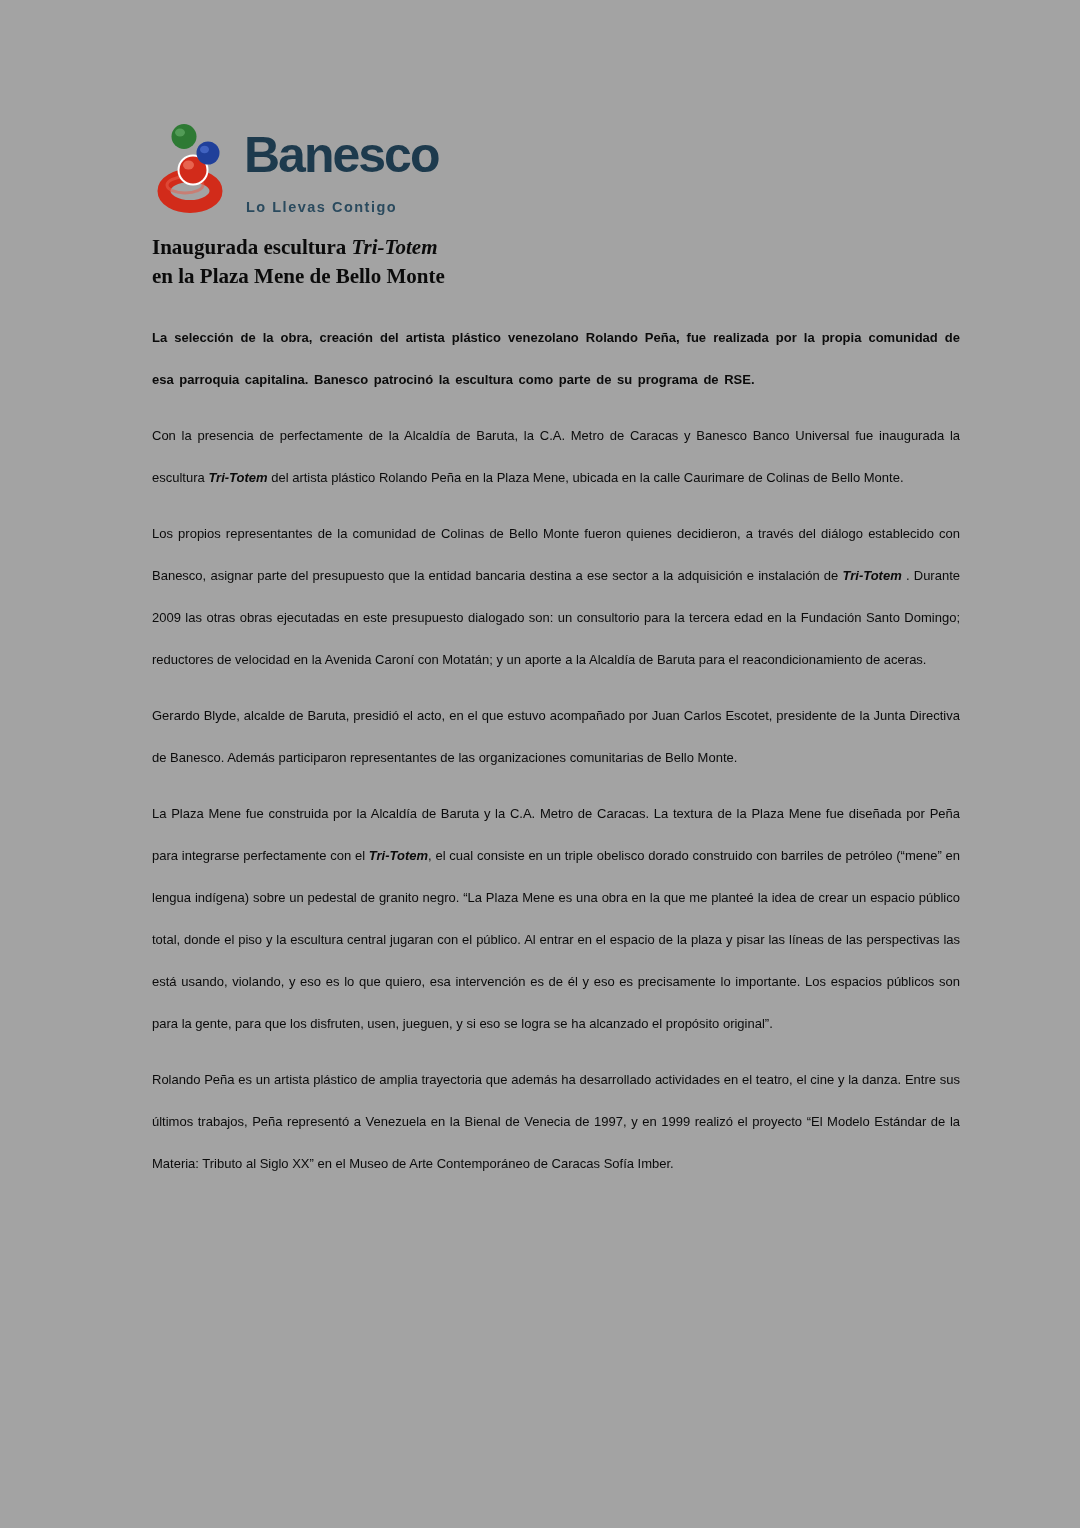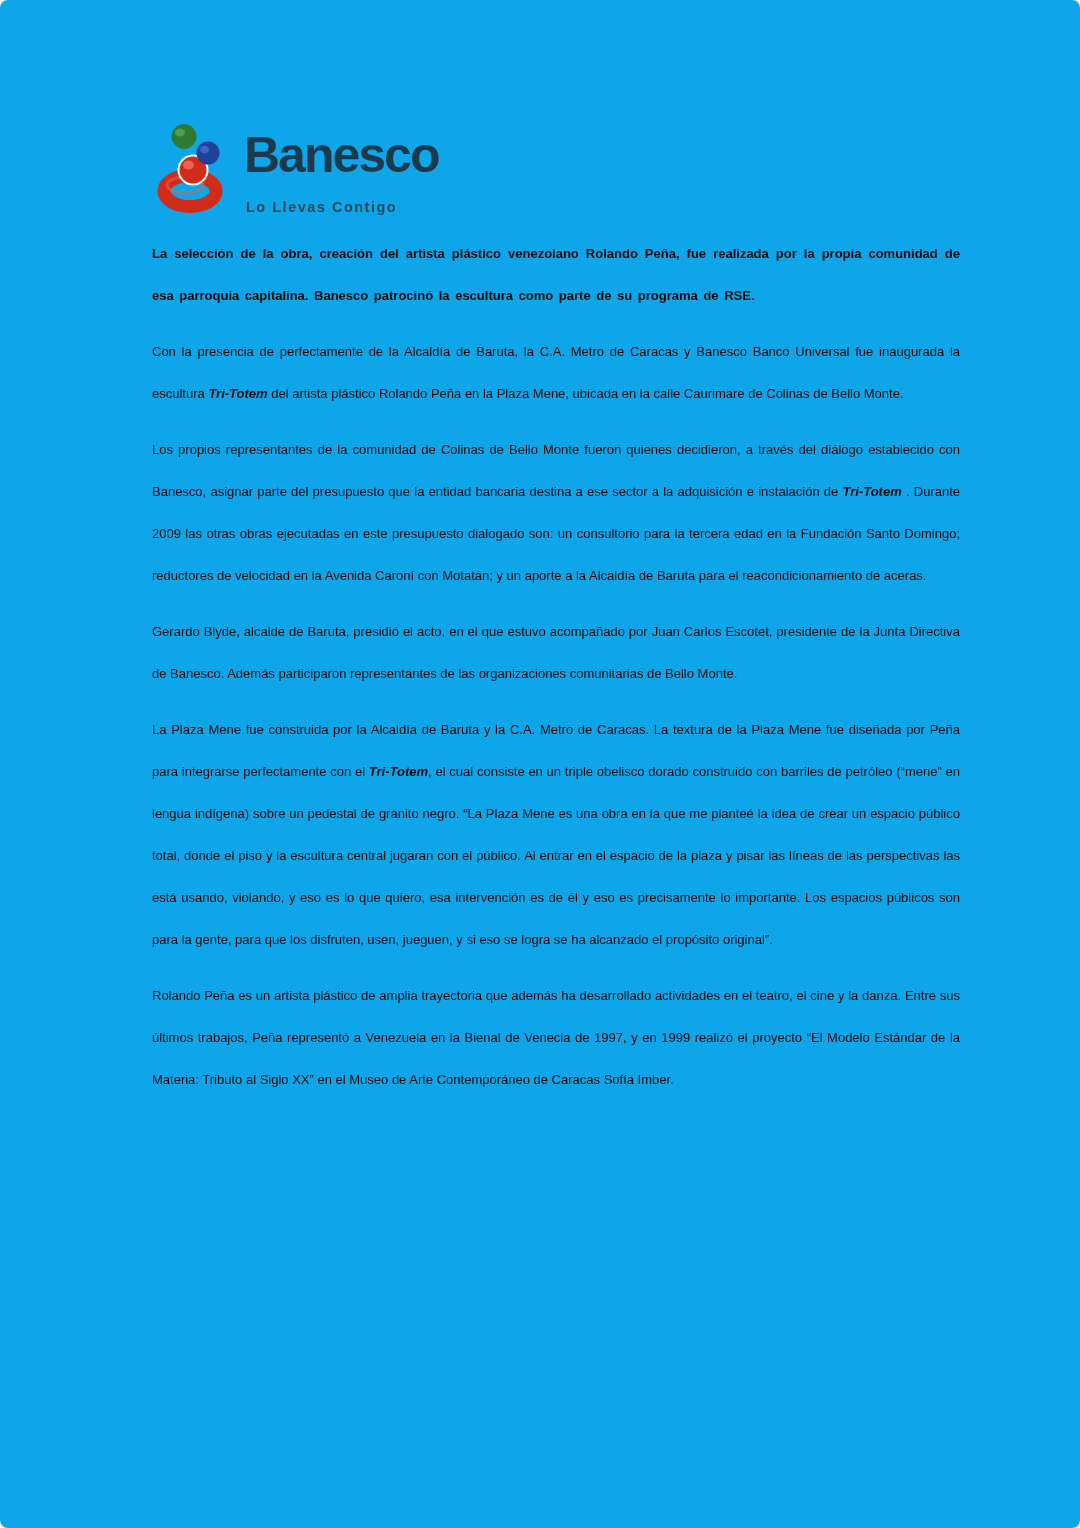--- a/index.html
+++ b/index.html
@@ -4,25 +4,24 @@
 <style>
   html, body {
     margin: 0;
     padding: 0;
     background: #ffffff;
   }
   .page {
     position: relative;
     width: 1080px;
     height: 1528px;
-    background: #0ea5e9;
+    background: #a3a3a3;
     overflow: hidden;
     box-sizing: border-box;
     padding: 123px 120px 0 152px;
-    border-radius: 8px;
   }
   
   .logo {
     display: flex;
     align-items: flex-start;
     gap: 10px;
     height: 96px;
     margin-bottom: 14px;
   }
   .logo svg { display: block; }
@@ -97,20 +96,24 @@
 
       <circle cx="32" cy="13.5" r="12.5" fill="#2e7a34"></circle>
       <ellipse cx="28" cy="9.5" rx="5" ry="4" fill="#57a05b" opacity="0.9"></ellipse>
     </svg>
     <div class="logo-text">
       <div class="brand">Banesco</div>
       <div class="tagline">Lo Llevas Contigo</div>
     </div>
   </header>
 
+  <h1 class="title">
+      <div><span>Inaugurada escultura </span><span class="tri">Tri-Totem</span></div>
+      <div><span>en la Plaza Mene de Bello Monte</span></div>
+    </h1>
 
   <main class="body">
       <p class="para lead"><span>La selección de la obra, creación del artista plástico venezolano Rolando Peña, fue realizada por la propia comunidad de esa parroquia capitalina. Banesco patrocinó la escultura como parte de su programa de RSE.</span></p>
       <p class="para body"><span>Con la presencia de perfectamente de la Alcaldía de Baruta, la C.A. Metro de Caracas y Banesco Banco Universal fue inaugurada la escultura </span><span class="tri">Tri-Totem</span><span> del artista plástico Rolando Peña en la Plaza Mene, ubicada en la calle Caurimare de Colinas de Bello Monte.</span></p>
       <p class="para body"><span>Los propios representantes de la comunidad de Colinas de Bello Monte fueron quienes decidieron, a través del diálogo establecido con Banesco, asignar parte del presupuesto que la entidad bancaria destina a ese sector a la adquisición e instalación de </span><span class="tri">Tri-Totem</span><span> . Durante 2009 las otras obras ejecutadas en este presupuesto dialogado son: un consultorio para la tercera edad en la Fundación Santo Domingo; reductores de velocidad en la Avenida Caroní con Motatán; y un aporte a la Alcaldía de Baruta para el reacondicionamiento de aceras.</span></p>
       <p class="para body"><span>Gerardo Blyde, alcalde de Baruta, presidió el acto, en el que estuvo acompañado por Juan Carlos Escotet, presidente de la Junta Directiva de Banesco. Además participaron representantes de las organizaciones comunitarias de Bello Monte.</span></p>
       <p class="para body"><span>La Plaza Mene fue construida por la Alcaldía de Baruta y la C.A. Metro de Caracas. La textura de la Plaza Mene fue diseñada por Peña para integrarse perfectamente con el </span><span class="tri">Tri-Totem</span><span>, el cual consiste en un triple obelisco dorado construido con barriles de petróleo (“mene” en lengua indígena) sobre un pedestal de granito negro. “La Plaza  Mene es una obra en la que me planteé la idea de crear un espacio público total, donde el piso y la escultura central jugaran con el público. Al entrar en el espacio de la plaza y pisar las líneas de las perspectivas las está usando, violando, y eso es lo que quiero, esa intervención es de él y eso es precisamente lo importante. Los espacios públicos son para la gente, para que  los disfruten, usen, jueguen, y si eso se logra se ha alcanzado el propósito original”.</span></p>
       <p class="para body"><span>Rolando Peña es un artista plástico de amplia trayectoria que además ha desarrollado actividades en el teatro, el cine y la danza. Entre sus últimos trabajos, Peña representó a Venezuela en la Bienal de Venecia de 1997, y en 1999 realizó el proyecto “El Modelo Estándar de la Materia: Tributo al Siglo XX” en el Museo de Arte Contemporáneo de Caracas Sofía Imber.</span></p>
     </main>
 

